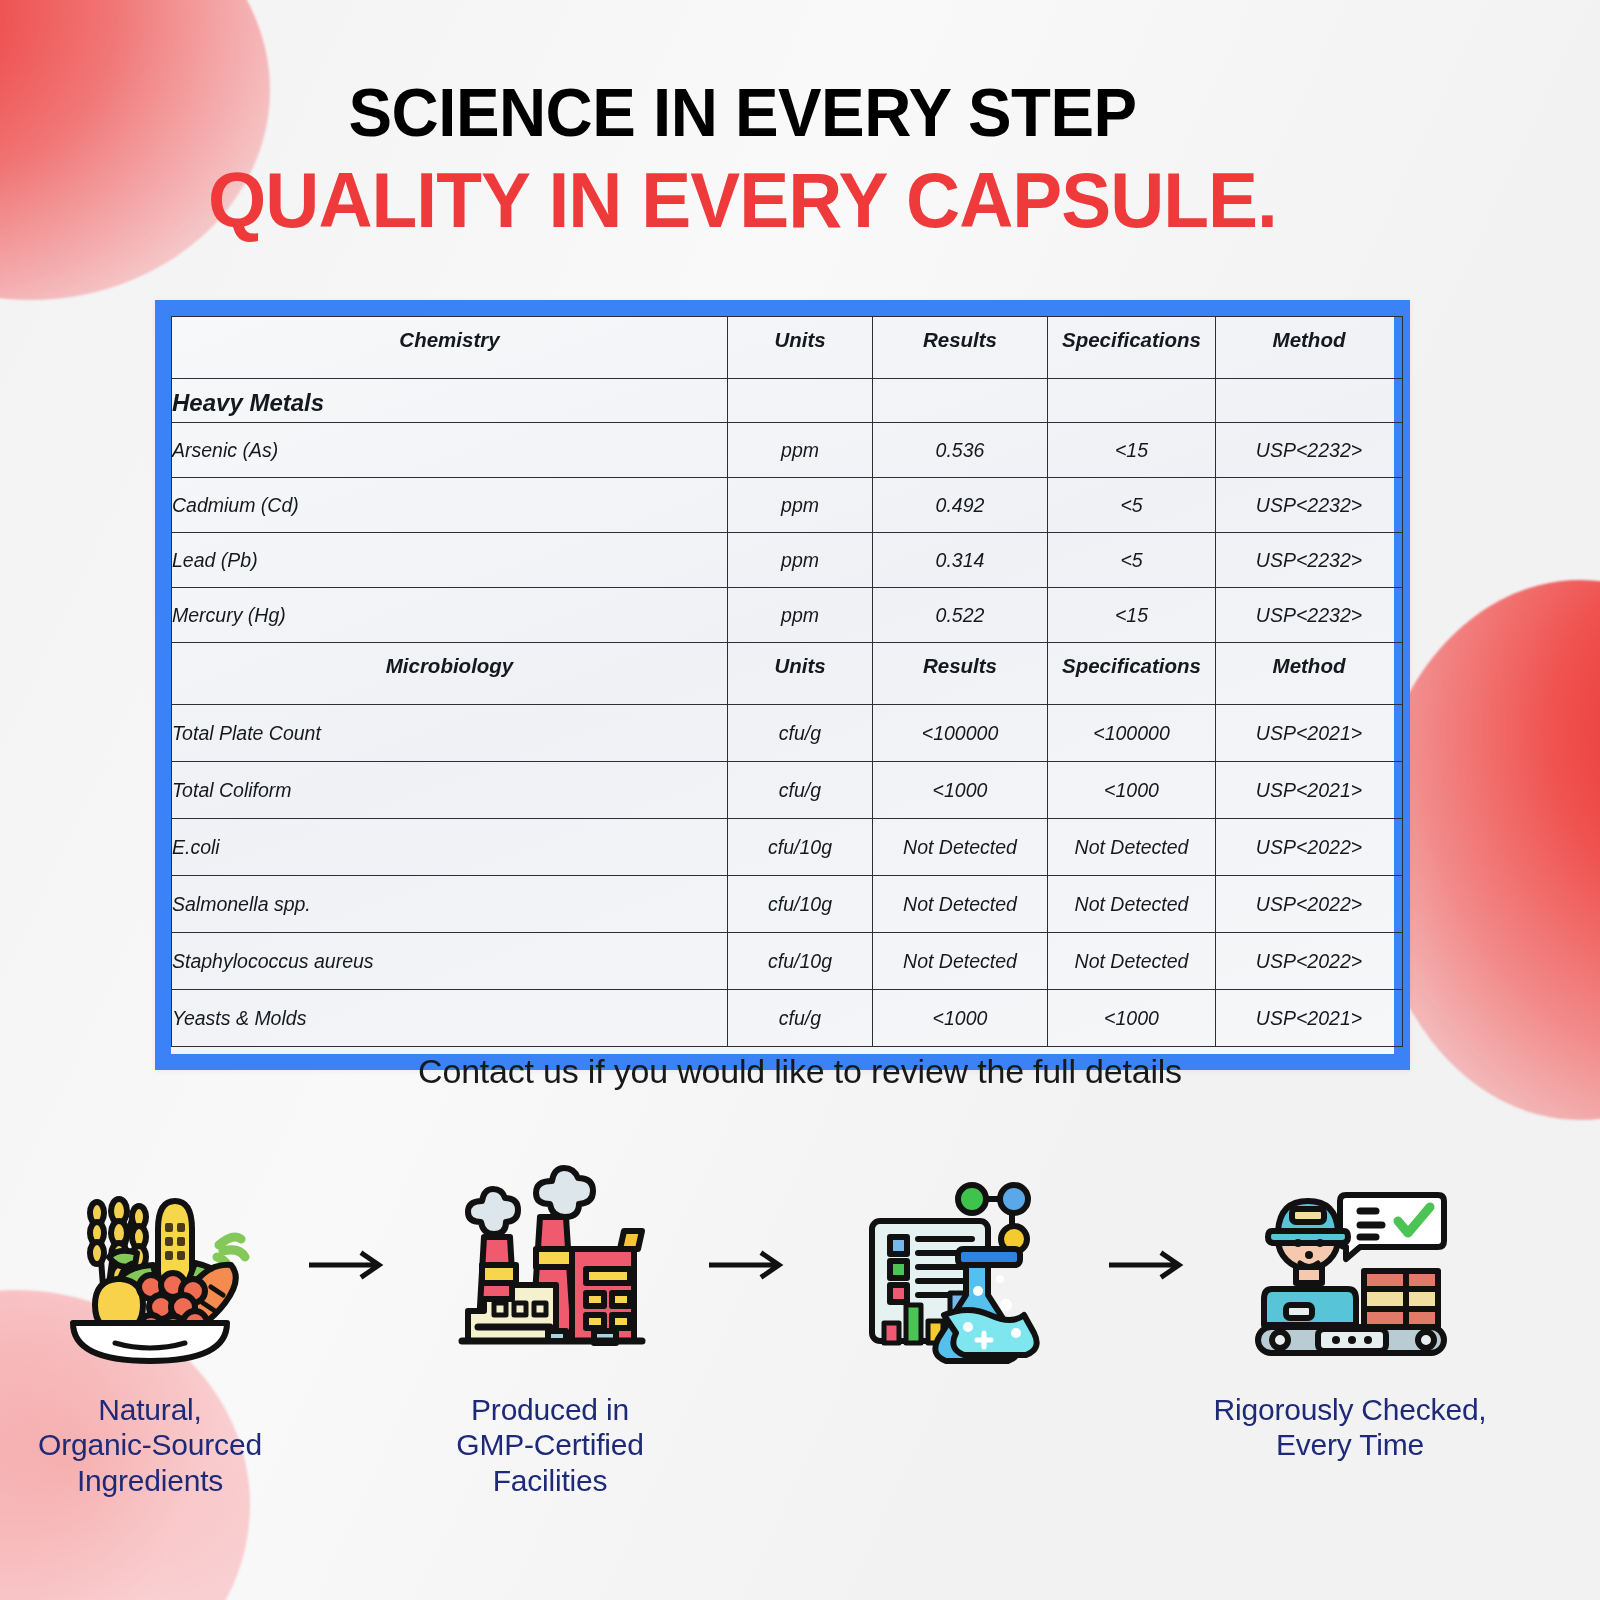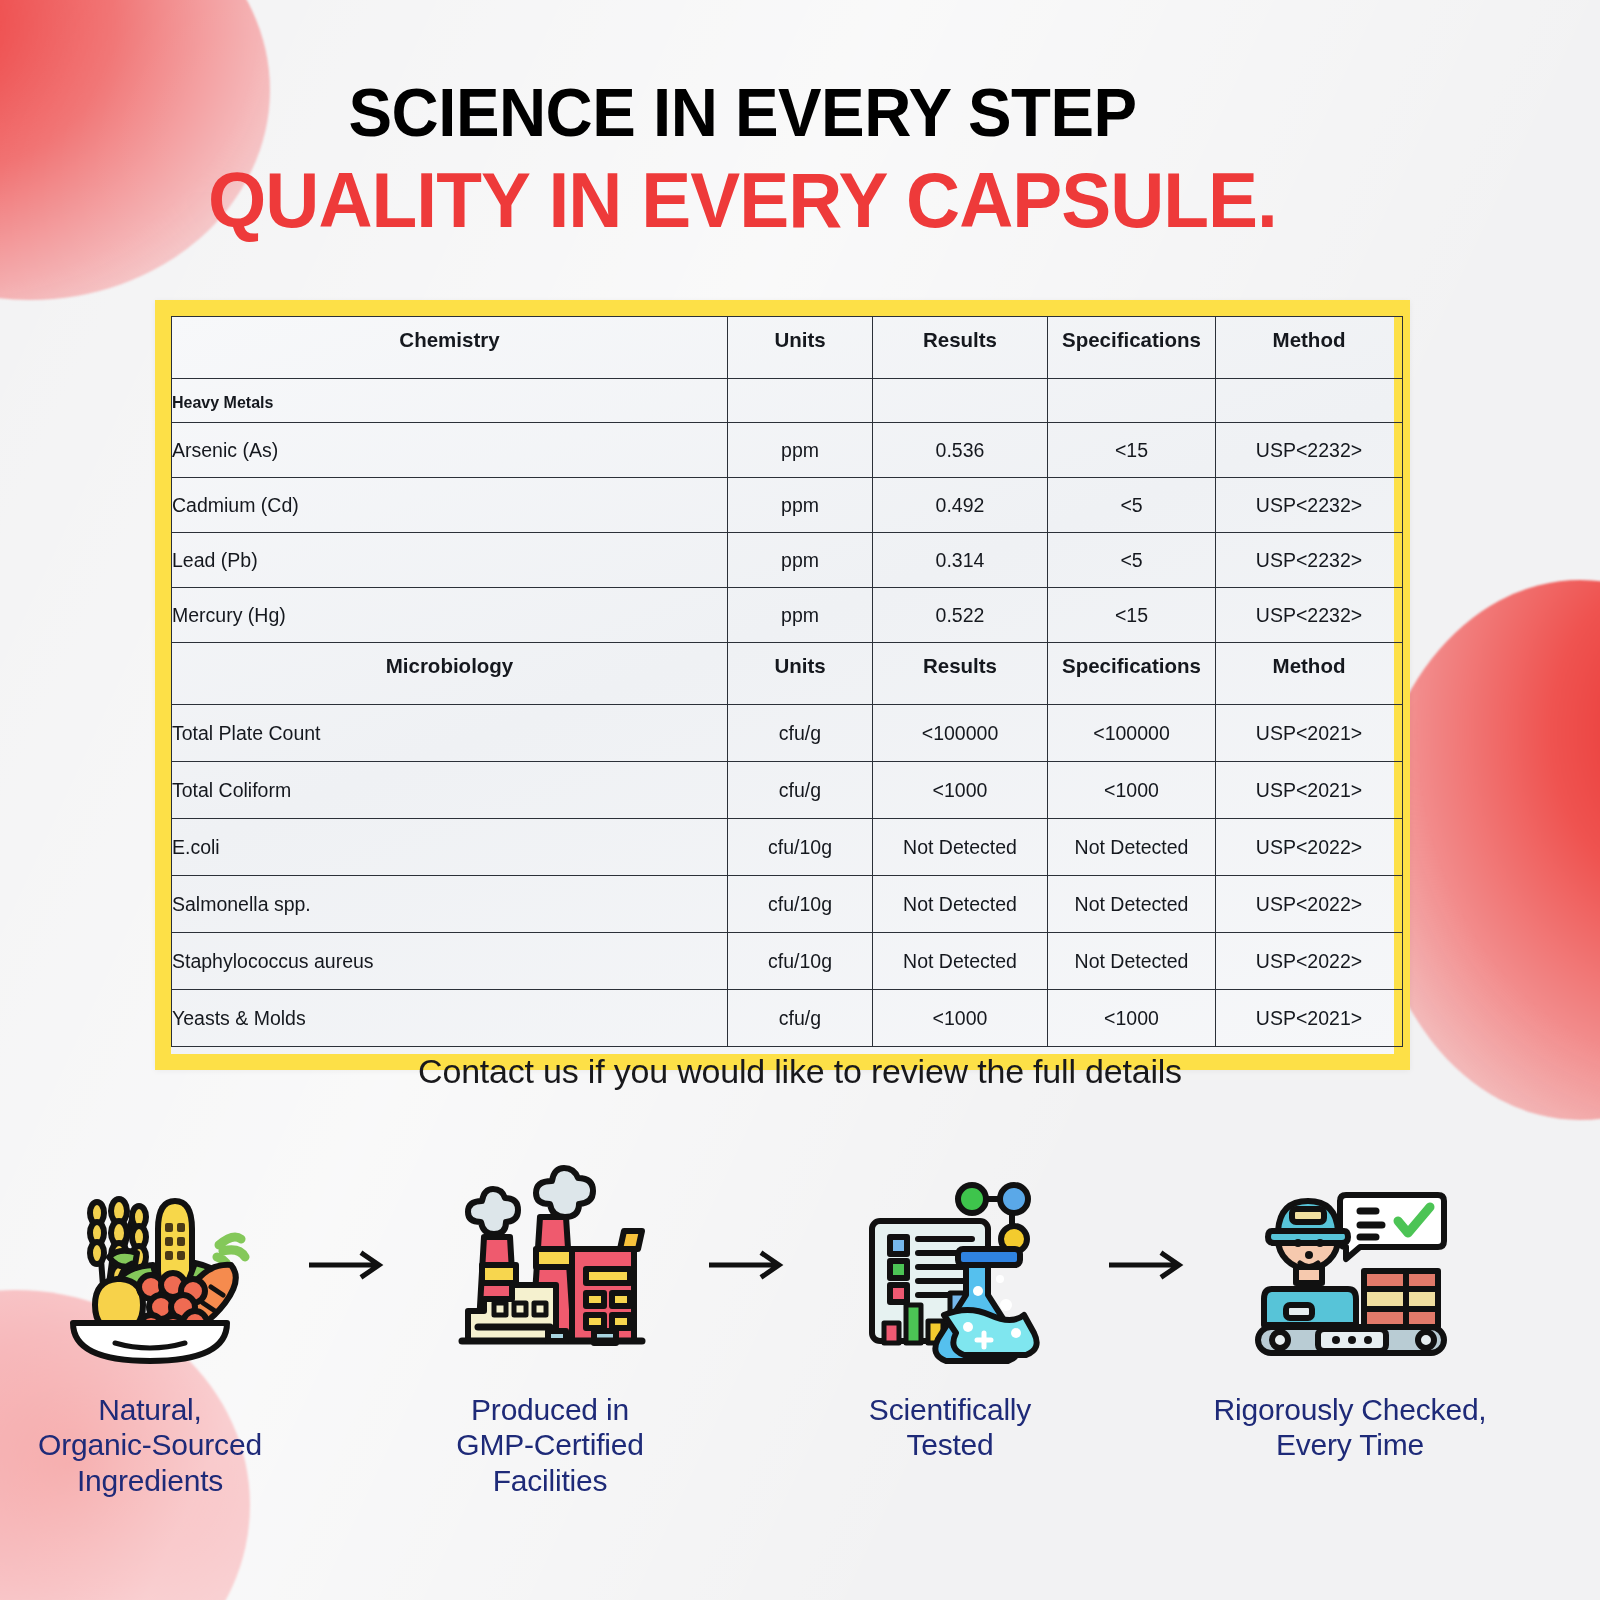--- a/index.html
+++ b/index.html
@@ -51,22 +51,23 @@
   .headline-2 {
     font-size:78px; font-weight:bold; letter-spacing:-1px;
     color:#ee3a3a; line-height:1.05; margin-top:14px;
     transform:scaleX(0.96); transform-origin:center;
   }
 
   
   .coa-card {
     position:absolute; left:155px; top:300px;
     width:1255px; height:770px;
-    background:#fde047;
+    background:#3b82f6;
     box-shadow:0 1px 6px rgba(0,0,0,0.05);
+    font-style:italic;
   }
   .coa-paper {
     position:absolute; left:16px; top:16px;
     width:1223px; height:738px;
     background:linear-gradient(160deg,#f7f8fa 0%,#eff1f4 45%,#f6f7f9 100%);
   }
   table.coa {
     position:absolute; left:16px; top:16px;
     width:1223px;
     border-collapse:collapse;
@@ -85,21 +86,21 @@
   .col-res   { width:175px; }
   .col-spec  { width:168px; }
   .col-meth  { width:187px; }
 
   td.c { text-align:center; }
   td.l { text-align:left; padding-left:18px; }
 
   tr.section-head td {
     height:62px; font-weight:bold; font-size:20.5px; vertical-align:top; padding-top:11px;
   }
-  tr.group td { height:44px; font-weight:bold; font-size:16px; padding-top:4px;margin-left:32px; }
+  tr.group td { height:44px; font-weight:bold; font-size:24px; padding-top:4px;margin-left:32px; }
   tr.data td  { height:55px; }
   tr.data-tall td { height:57px;margin-left:24px; }
 
   
   .contact {
     position:absolute; left:0; top:1052px; width:1600px;
     text-align:center; font-size:34px; color:#19191c;
     letter-spacing:-0.2px;
   }
 
@@ -394,21 +395,20 @@
               <circle cx="130" cy="126" r="5"></circle>
                 <circle cx="152" cy="114" r="4"></circle>
               <circle cx="158" cy="140" r="6"></circle>
                 <circle cx="120" cy="162" r="5"></circle>
               <circle cx="168" cy="168" r="5"></circle>
             </g>
             <path d="M136 168 l0 14 M129 175 l14 0" stroke="#fff" stroke-width="5"></path>
           </g>
         </svg>
       </div>
-      <div class="label">Scientifically<br>Tested</div>
     </div>
 
     <div class="arrow">
       <svg width="82" height="30" viewBox="0 0 82 30">
         <path d="M2 15 H66 M54 4 L70 15 L54 26" stroke="#111" stroke-width="5" fill="none" stroke-linecap="square"></path>
       </svg>
     </div>
 
     <div class="feature">
       <div class="art">

